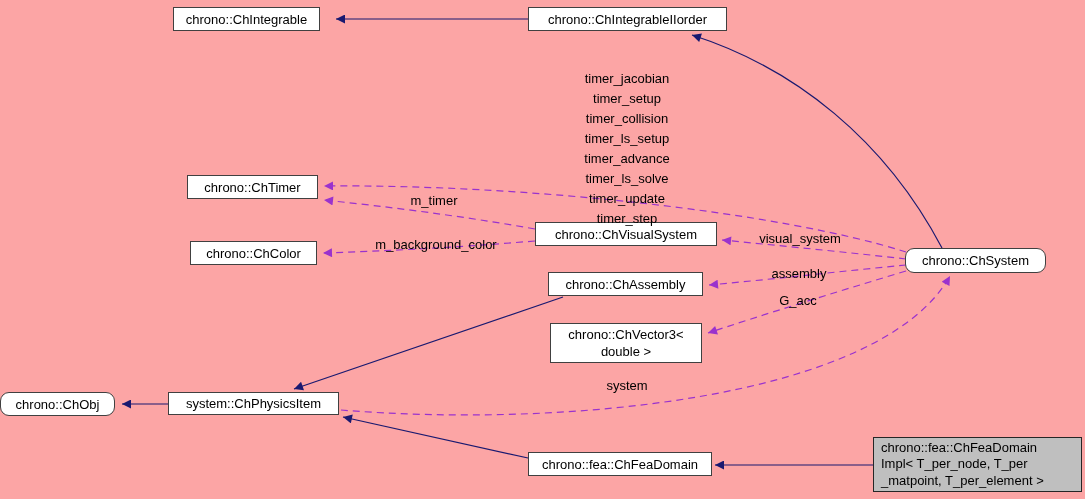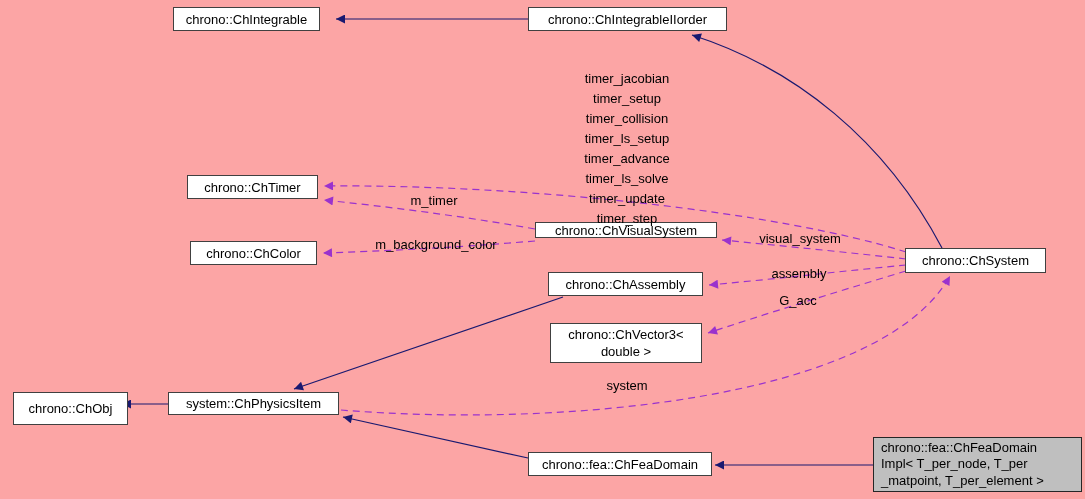--- a/index.html
+++ b/index.html
@@ -80,38 +80,38 @@
   </svg>
 
   <div class="node" style="left:173px; top:7px; width:147px; height:24px;">chrono::ChIntegrable</div>
 
   <div class="node" style="left:528px; top:7px; width:199px; height:24px;">chrono::ChIntegrableIIorder</div>
 
   <div class="node" style="left:190px; top:241px; width:127px; height:24px;">chrono::ChColor</div>
 
   <div class="node" style="left:187px; top:175px; width:131px; height:24px;">chrono::ChTimer</div>
 
-  <div class="node" style="left:535px; top:222px; width:182px; height:16px;">chrono::ChVisualSystem</div>
+  <div class="node" style="left:535px; top:222px; width:182px; height:24px;">chrono::ChVisualSystem</div>
 
   <div class="node" style="left:548px; top:272px; width:155px; height:24px;">chrono::ChAssembly</div>
 
   <div class="node" style="left:550px; top:323px; width:152px; height:40px;">chrono::ChVector3&lt;
 double &gt;</div>
 
-  <div class="node" style="left:13px; top:392px; width:115px; height:33px;">chrono::ChObj</div>
+  <div class="node" style="left:0; top:392px; width:115px; height:24px;border-radius:9px;">chrono::ChObj</div>
 
   <div class="node" style="left:168px; top:392px; width:171px; height:23px;">system::ChPhysicsItem</div>
 
   <div class="node" style="left:528px; top:452px; width:184px; height:24px;">chrono::fea::ChFeaDomain</div>
 
   <div class="node highlight" style="left:873px; top:437px; width:209px; height:55px;">chrono::fea::ChFeaDomain
 Impl&lt; T_per_node, T_per
 _matpoint, T_per_element &gt;</div>
 
-  <div class="node" style="left:905px; top:248px; width:141px; height:25px;">chrono::ChSystem</div>
+  <div class="node" style="left:905px; top:248px; width:141px; height:25px;border-radius:9px;">chrono::ChSystem</div>
 
   <div class="edge-label" style="left:527px; top:69px; width:200px;">timer_jacobian
 timer_setup
 timer_collision
 timer_ls_setup
 timer_advance
 timer_ls_solve
 timer_update
 timer_step</div>
 

